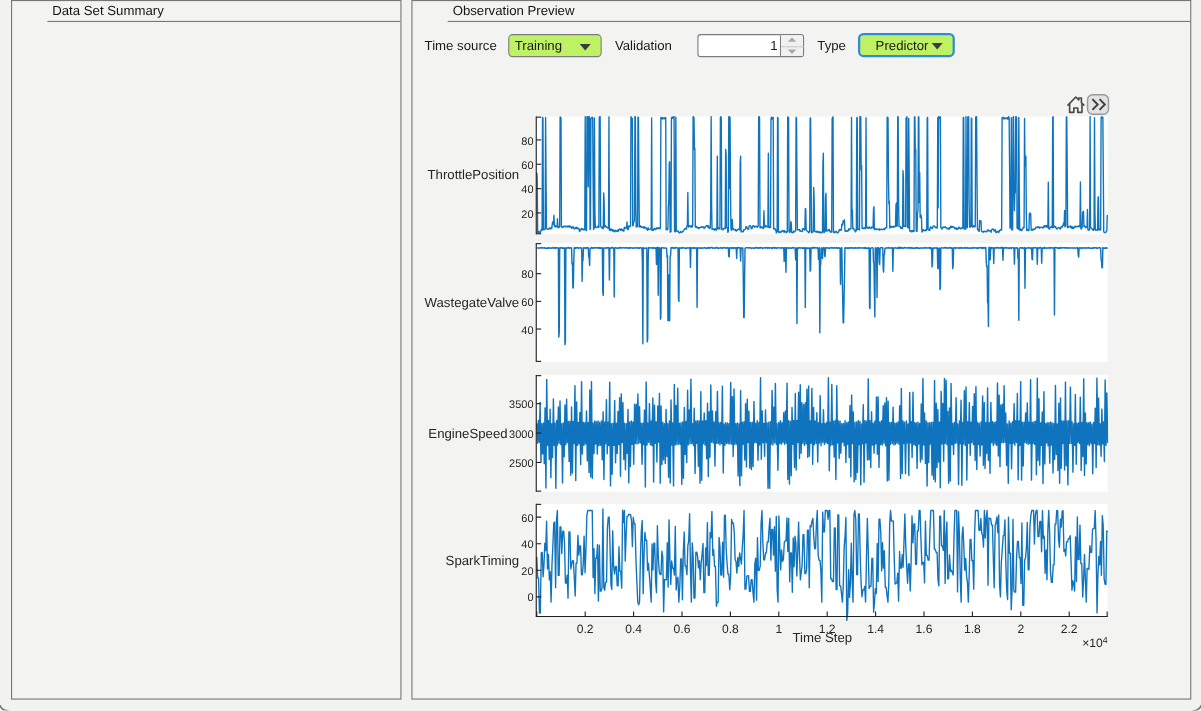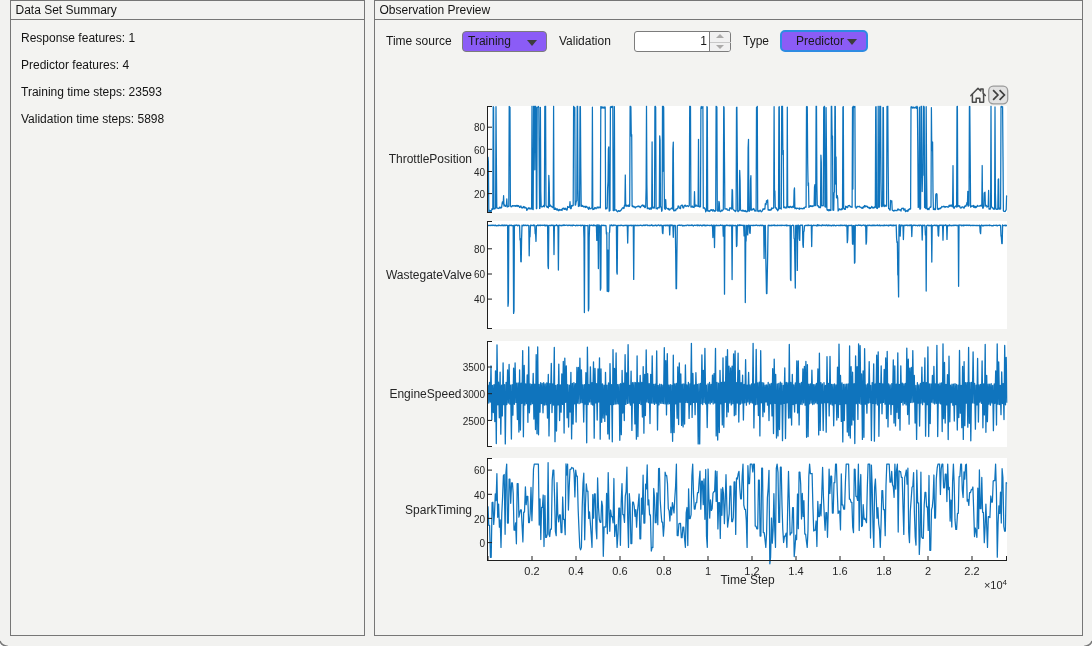--- a/index.html
+++ b/index.html
@@ -1,30 +1,27 @@
 <!DOCTYPE html>
 <html><head><meta charset="utf-8"><style>
 * { margin:0; padding:0; box-sizing:border-box; }
 html,body { width:1092px; height:646px; background:#f2f2f0; overflow:hidden;
   font-family:"Liberation Sans", sans-serif; }
-.panel { position:absolute; border:1px solid #767676; background:#f3f3f1; }
+.panel { position:absolute; border:1px solid #767676; background:#f3f3f1;padding-left:32px; }
 .ptitle { height:19px; border-bottom:1px solid #767676; font-size:12px; color:#141414;
   line-height:18px; padding-left:4.5px; }
 .lbl { position:absolute; font-size:12px; color:#1a1a1a; }
-.sel { position:absolute; height:21px; background:#8b5cf6; border:1px solid #7c7c7c;
+.sel { position:absolute; height:21px; background:#bef264; border:1px solid #7c7c7c;
   border-radius:4px; font-size:12px; color:#1a1a1a; line-height:19px; padding-left:5px; }
 .arrow { position:absolute; width:0; height:0; border-left:5px solid transparent;
   border-right:5px solid transparent; border-top:6px solid #3c3c3c; top:8px; }
 </style></head>
 <body>
 <div class="panel" style="left:10px; top:0; width:355px; height:636px;">
   <div class="ptitle">Data Set Summary</div>
-  <div style="position:absolute; left:10px; top:24px; font-size:12px; color:#141414; line-height:26.9px;">
-    Response features: 1<br>Predictor features: 4<br>Training time steps: 23593<br>Validation time steps: 5898
-  </div>
 </div>
 <div class="panel" style="left:374px; top:0; width:709px; height:636px;">
   <div class="ptitle">Observation Preview</div>
 </div>
 <div class="lbl" style="left:386px; top:34px;">Time source</div>
 <div class="sel" style="left:462px; top:31px; width:85px;">Training<span class="arrow" style="right:9px;"></span></div>
 <div class="lbl" style="left:559px; top:34px;">Validation</div>
 <div style="position:absolute; left:634px; top:31px; width:97px; height:21px; border:1px solid #7c7c7c; border-radius:3px; background:#fff;">
   <div style="position:absolute; left:0; top:0; width:75px; height:19px; font-size:12px; color:#1a1a1a; line-height:19px; text-align:right; padding-right:3px;">1</div>
   <div style="position:absolute; right:0; top:0; width:21px; height:19px; background:#f1f1f1; border-left:1px solid #7c7c7c; border-radius:0 2px 2px 0;">

